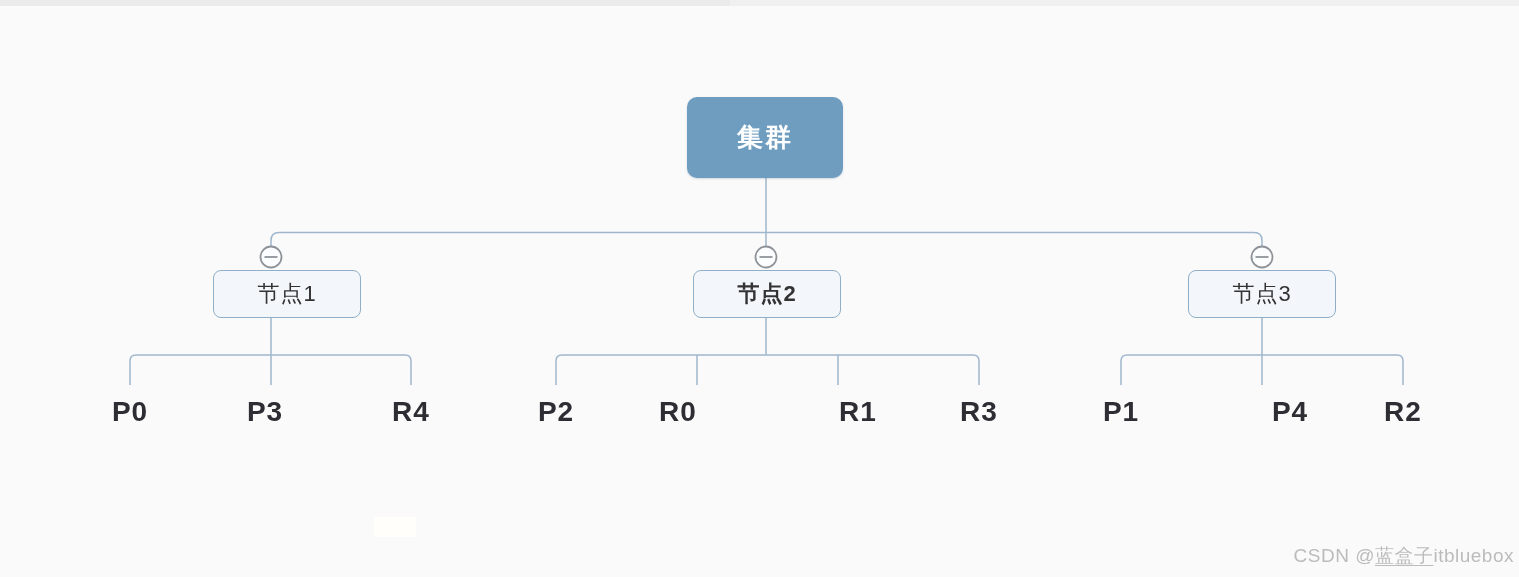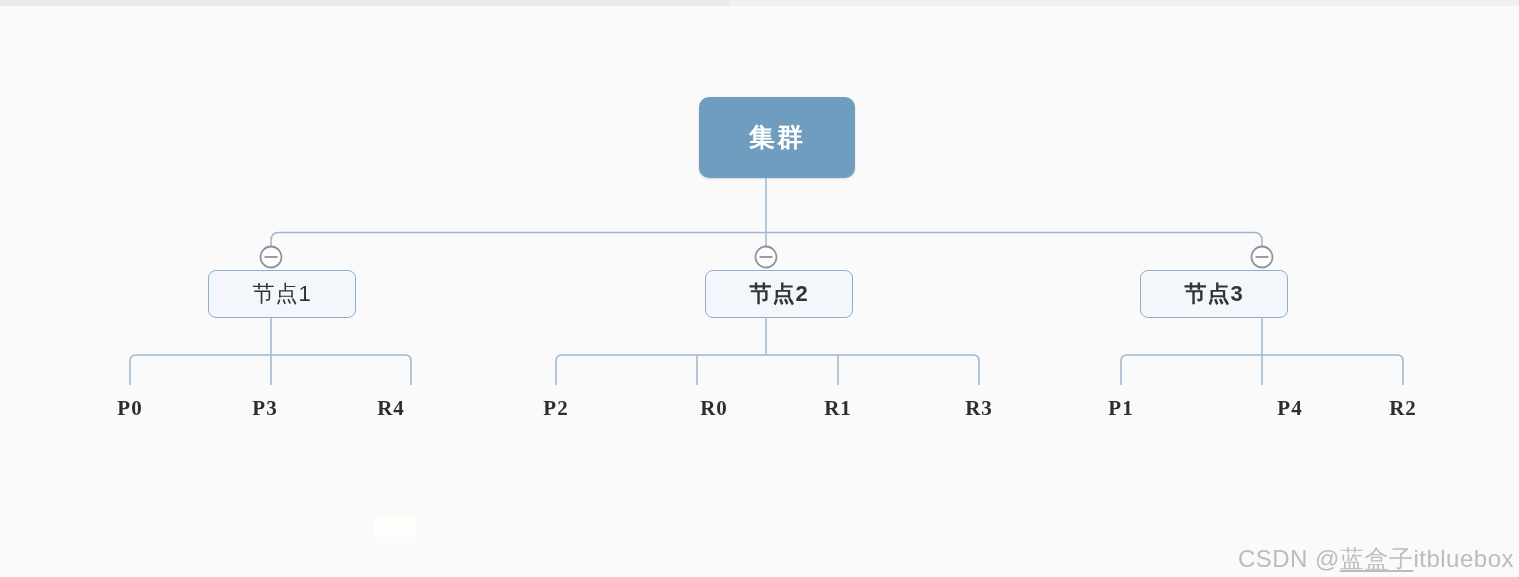--- a/index.html
+++ b/index.html
@@ -19,59 +19,57 @@
     position: absolute; left: 0; top: 0; width: 730px; height: 6px;
     background: #ebebeb;
   }
 
   svg.links { position: absolute; left: 0; top: 0; }
 
   .node {
     position: absolute;
     display: flex; align-items: center; justify-content: center;
     cursor: default;
-    margin-left: 12px;
   }
   .root-node {
     left: 687px; top: 97px; width: 156px; height: 81px;
     background: #6f9dbf;
     border-radius: 10px;
     color: #ffffff;
     font-size: 26px; font-weight: 600; letter-spacing: 2px;
     box-shadow: 0 1px 2px rgba(90,120,150,0.25);
   }
   .branch-node {
     width: 148px; height: 48px; top: 270px;
     background: #f3f7fb;
     border: 1.5px solid #8fafc9;
     border-radius: 8px;
     color: #333333;
     font-size: 22px; font-weight: 500; letter-spacing: 1px;
   }
-  .branch-node.n1 { left: 196px; text-align: center; }
+  .branch-node.n1 { left: 213px; text-align: center; }
   .branch-node.n2 { left: 693px; font-weight: bold; }
-  .branch-node.n3 { left: 1128px; font-weight: bold; }
+  .branch-node.n3 { left: 1188px; }
 
   .leaf {
     position: absolute; top: 396px;
     transform: translateX(-50%);
-    font-size: 21px; font-weight: 600; letter-spacing: 1px;
+    font-size: 28px; font-weight: 600; letter-spacing: 1px;
     color: #2d2d33;
     white-space: nowrap;
-    font-family: Liberation Serif, serif;
   }
 
   .artifact {
     position: absolute; left: 374px; top: 517px; width: 42px; height: 20px;
     background: #fffefb;
   }
 
   .watermark {
     position: absolute; right: 5px; top: 543px;
-    font-size: 24px; color: #bcbcbc; letter-spacing: 0.5px;
+    font-size: 19px; color: #bcbcbc; letter-spacing: 0.5px;
     white-space: nowrap;
   }
   .watermark .wm-underline { text-decoration: underline; text-underline-offset: 3px; }
 </style>
 </head>
 <body>
 
 <div class="canvas">
 
   <div class="top-strip"></div>
@@ -121,25 +119,25 @@
   </div>
   <div class="node branch-node n2">
     <span>节点2</span>
   </div>
   <div class="node branch-node n3">
     <span>节点3</span>
   </div>
 
   <div class="leaf" style="left:130px">P0</div>
   <div class="leaf" style="left:265px">P3</div>
-  <div class="leaf" style="left:391px">R4</div>
+  <div class="leaf" style="left:411px">R4</div>
 
   <div class="leaf" style="left:556px">P2</div>
-  <div class="leaf" style="left:714px">R0</div>
-  <div class="leaf" style="left:838px">R1</div>
+  <div class="leaf" style="left:678px">R0</div>
+  <div class="leaf" style="left:858px">R1</div>
   <div class="leaf" style="left:979px">R3</div>
 
   <div class="leaf" style="left:1121px">P1</div>
   <div class="leaf" style="left:1290px">P4</div>
   <div class="leaf" style="left:1403px">R2</div>
 
   <div class="artifact"></div>
 
   <div class="watermark"><span>CSDN @</span><span class="wm-underline">蓝盒子</span><span>itbluebox</span></div>
 

